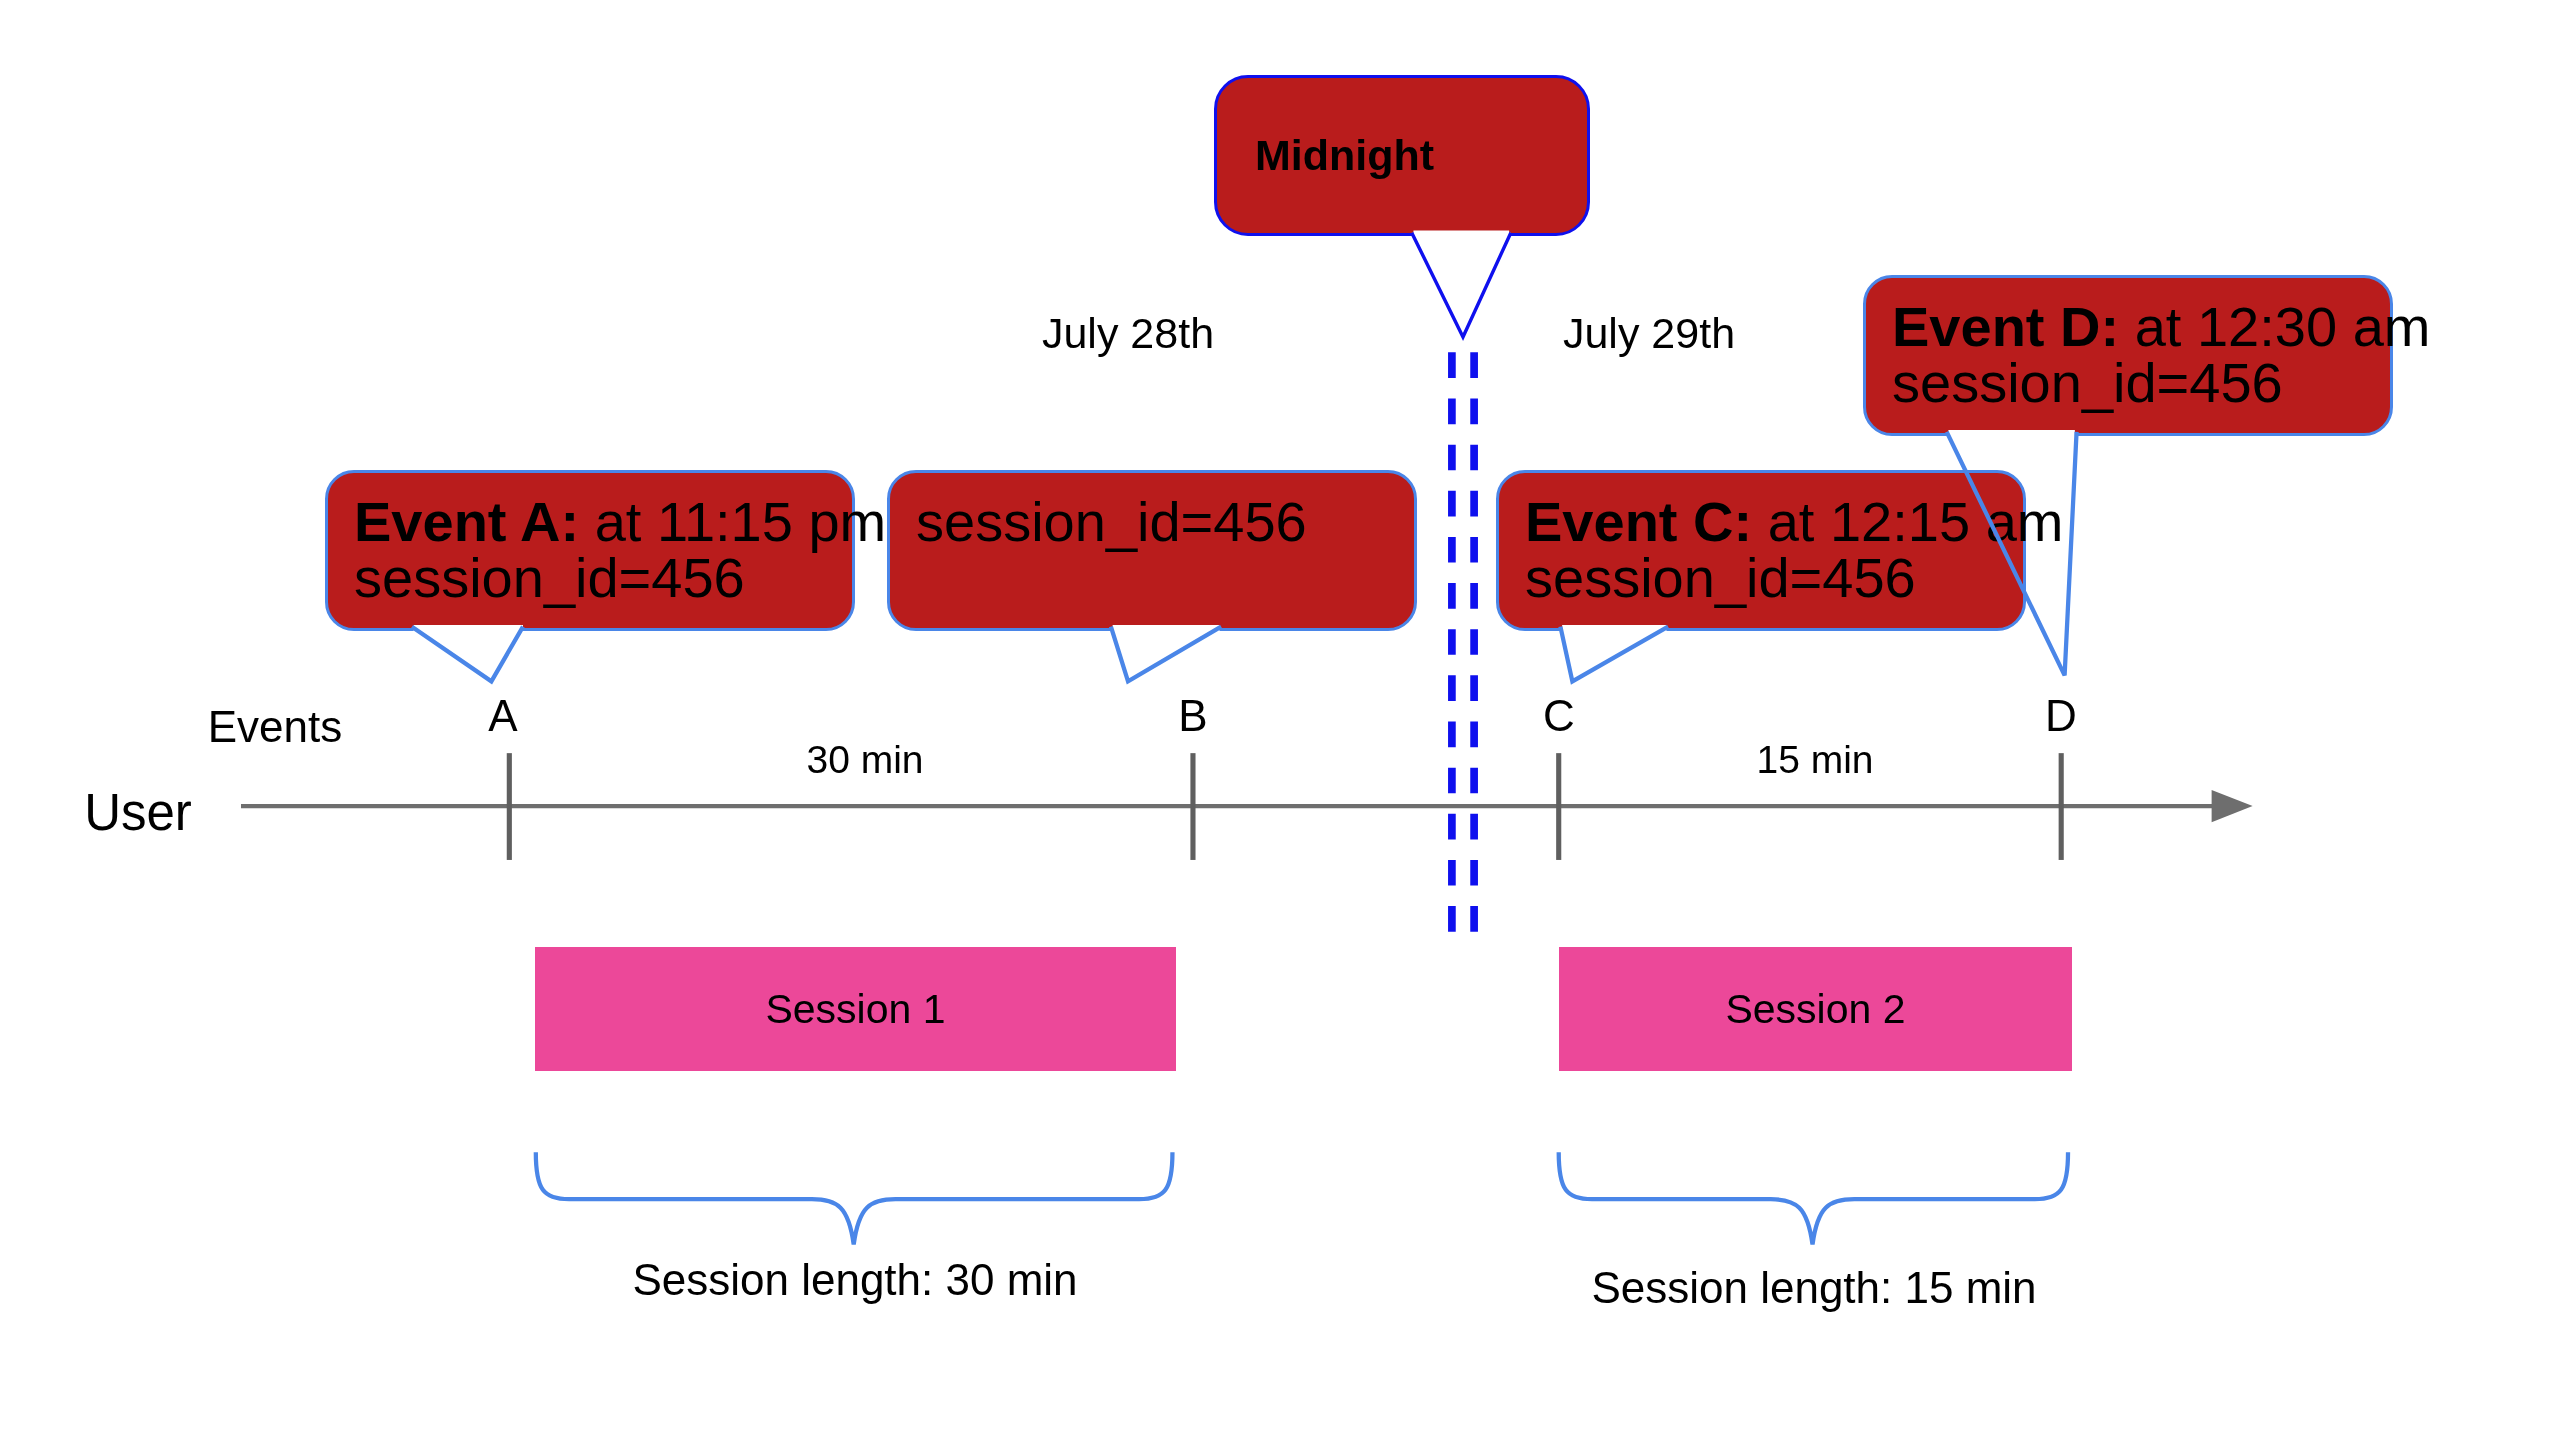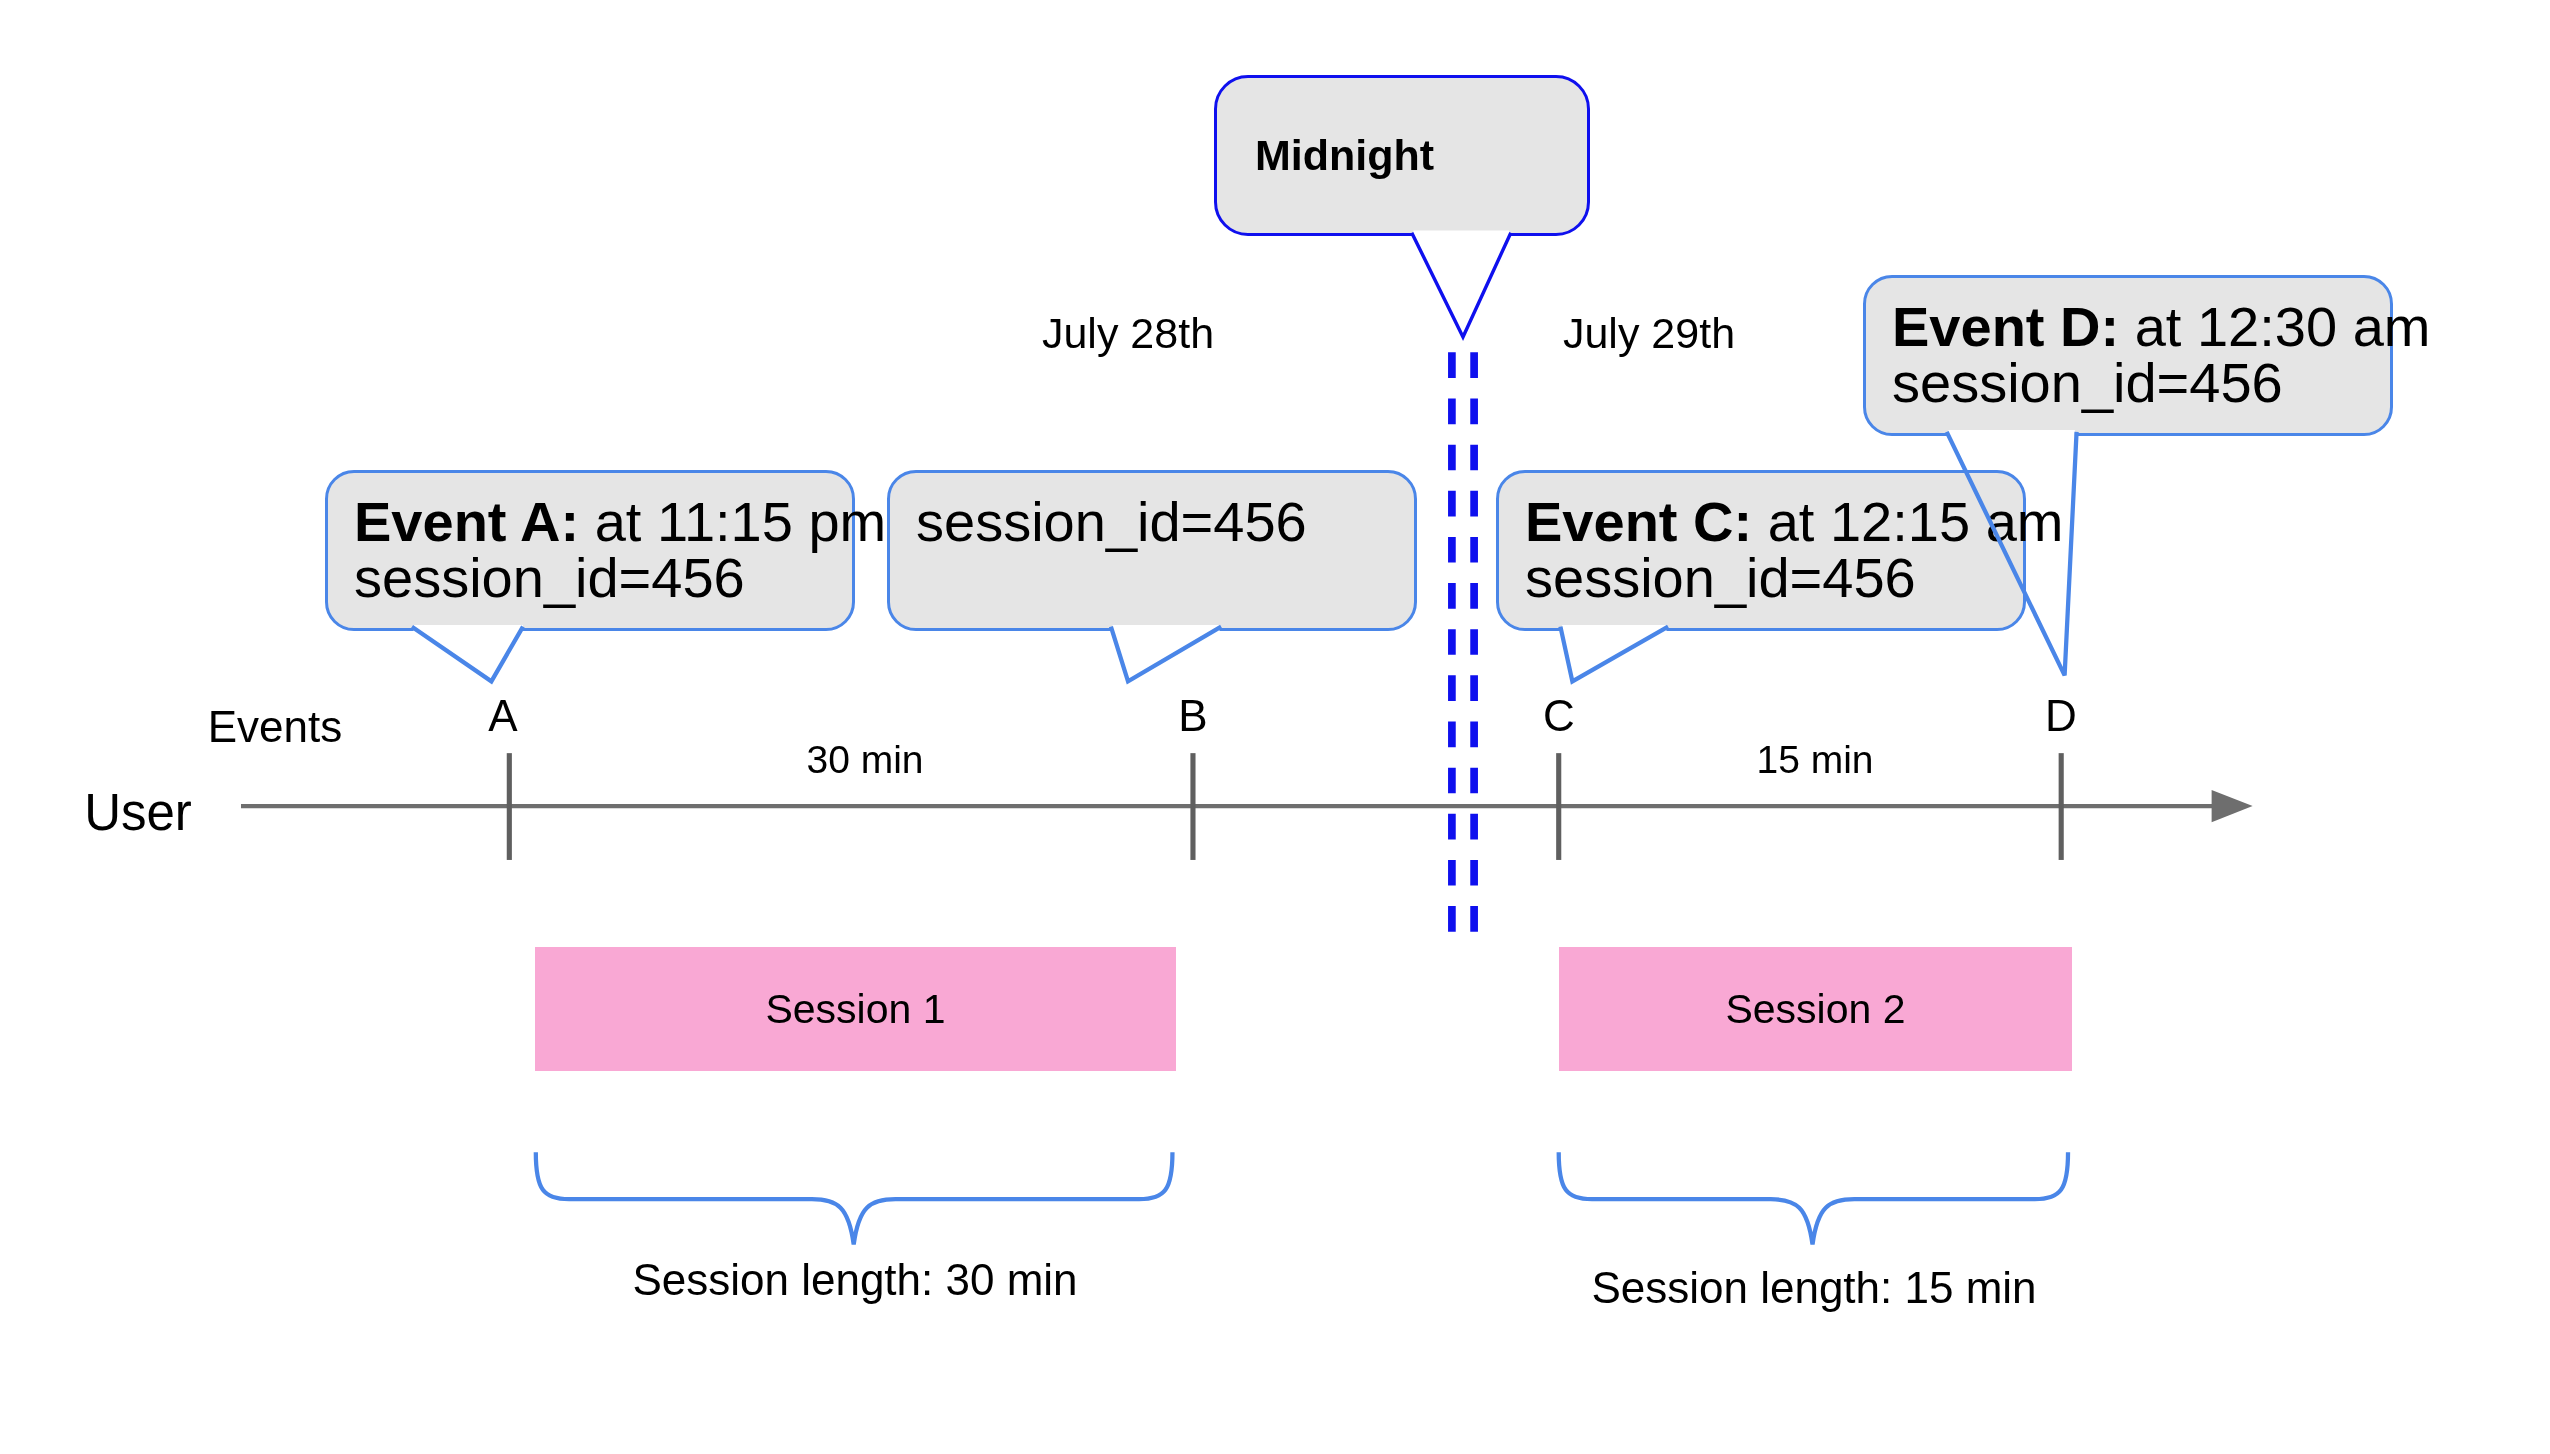--- a/index.html
+++ b/index.html
@@ -10,40 +10,40 @@
     font-family:"Liberation Sans", sans-serif;
     color:#000;
     overflow:hidden;
   }
   .abs{position:absolute;}
   .ctr{transform:translateX(-50%);white-space:nowrap;}
 
   
   .bubble{
     position:absolute;
-    background:#e5e5e5;
+    background:#b91c1c;
     border:3.4px solid #4a86e8;
     border-radius:29px;
     box-sizing:border-box;
     z-index:1;
   }
   .bubble .line{font-size:56px;line-height:56px;white-space:nowrap;}
   .bubble .b{font-weight:bold;}
   .event-bubble{width:530px;height:161px;padding:20.5px 0 0 26px;}
   .midnight-bubble{
     width:376px;height:161px;
     border:3.4px solid #0f10ee;border-radius:34px;
     display:flex;align-items:center;padding-left:38px;
     font-weight:bold;font-size:43px;
   }
 
   
   .session-box{
     position:absolute;
-    background:#f9a8d4;
+    background:#ec4899;
     height:124px;
     display:flex;align-items:center;justify-content:center;
     font-size:41px;
     z-index:1;
   }
 
   .axis-label{font-size:44px;}
   .gap-label{font-size:39px;}
   .date-label{font-size:43px;}
   .user-label{font-size:51px;}

